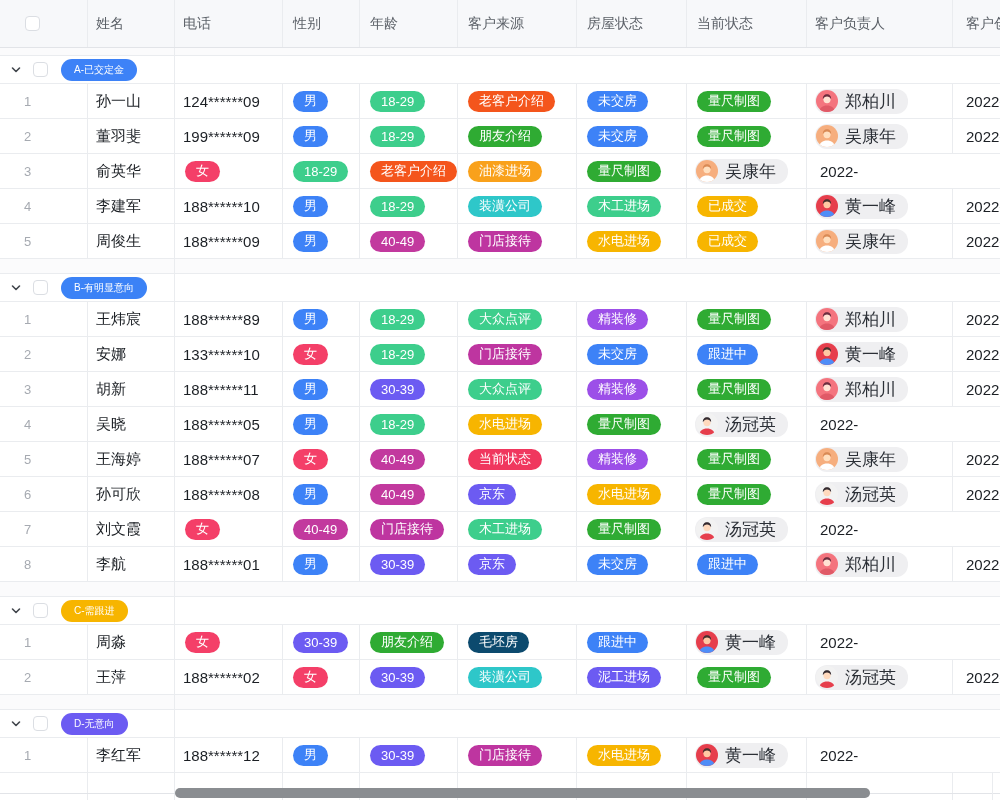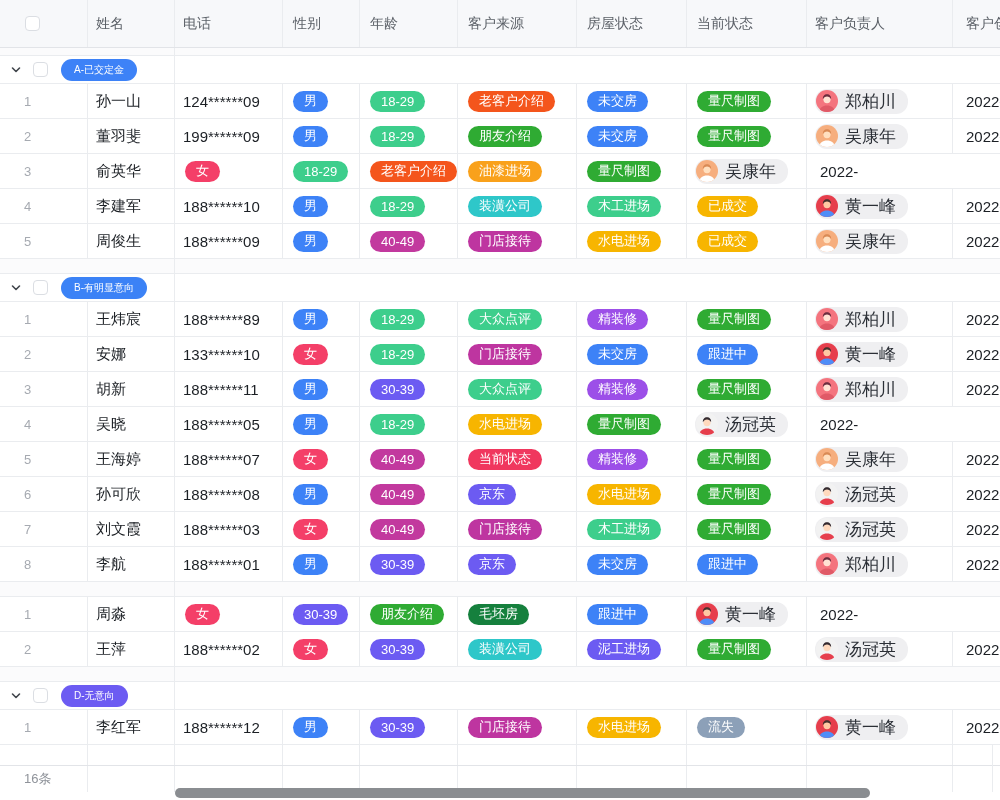--- a/index.html
+++ b/index.html
@@ -431,21 +431,20 @@
                 <path d="M3.4 22 c0-4 3.2-6.4 7.6-6.4 s7.6 2.4 7.6 6.4z" fill="#E63E4C"></path>
               </svg></span>
             <span>汤冠英</span>
           </span>
         </div>
         <div class="cell c9 txt">2022-</div>
       </div>
       <div class="row data-row">
         <div class="cell c0 num">7</div>
         <div class="cell c1 txt">刘文霞</div>
-        <div class="cell c2 txt">188******03</div>
         <div class="cell c3">
           <span class="tag" style="background:#F43F68">女</span>
         </div>
         <div class="cell c4">
           <span class="tag" style="background:#C2399E">40-49</span>
         </div>
         <div class="cell c5">
           <span class="tag" style="background:#BE35A0">门店接待</span>
         </div>
         <div class="cell c6">
@@ -493,34 +492,43 @@
                 <circle cx="11" cy="9.6" r="3.6" fill="#FFE2D3"></circle>
                 <path d="M6.9 9.2 c-.3-3 1.5-5 4.1-5 s4.4 2 4.1 5 c-1-1.8-2-2.6-4.1-2.6 s-3.1.8-4.1 2.6z" fill="#6B2D3E"></path>
                 <path d="M3.4 22 c0-4 3.2-6.4 7.6-6.4 s7.6 2.4 7.6 6.4z" fill="#E05A67"></path>
               </svg></span>
             <span>郑柏川</span>
           </span>
         </div>
         <div class="cell c9 txt">2022-</div>
       </div>
       <div class="gap"></div>
+      <div class="group-row">
+        <span class="chev">
+          <svg width="12" height="12" viewBox="0 0 12 12">
+            <path d="M2.5 4 L6 7.5 L9.5 4" stroke="#41464C" stroke-width="1.6" fill="none" stroke-linecap="round" stroke-linejoin="round"></path>
+          </svg>
+        </span>
+        <span class="cb"></span>
+        <span class="gpill" style="background:#F7B500">C-需跟进</span>
+      </div>
       <div class="row data-row">
         <div class="cell c0 num">1</div>
         <div class="cell c1 txt">周淼</div>
         <div class="cell c3">
           <span class="tag" style="background:#F43F68">女</span>
         </div>
         <div class="cell c4">
           <span class="tag" style="background:#6C5BF2">30-39</span>
         </div>
         <div class="cell c5">
           <span class="tag" style="background:#2FAB33">朋友介绍</span>
         </div>
         <div class="cell c6">
-          <span class="tag" style="background:#15803d">毛坯房</span>
+          <span class="tag" style="background:#0c4a6e">毛坯房</span>
         </div>
         <div class="cell c7">
           <span class="tag" style="background:#3D82F7">跟进中</span>
         </div>
         <div class="cell c8">
           <span class="owner">
             <span class="avatar"><svg width="22" height="22" viewBox="0 0 22 22">
                 <rect width="22" height="22" fill="#E63E4C"></rect>
                 <circle cx="11" cy="9.6" r="3.6" fill="#FFC9A3"></circle>
                 <path d="M6.9 9.2 c-.3-3 1.5-5 4.1-5 s4.4 2 4.1 5 c-1-1.8-2-2.6-4.1-2.6 s-3.1.8-4.1 2.6z" fill="#45322E"></path>
@@ -581,23 +589,20 @@
           <span class="tag" style="background:#3D82F7">男</span>
         </div>
         <div class="cell c4">
           <span class="tag" style="background:#6C5BF2">30-39</span>
         </div>
         <div class="cell c5">
           <span class="tag" style="background:#BE35A0">门店接待</span>
         </div>
         <div class="cell c6">
           <span class="tag" style="background:#F7B500">水电进场</span>
-        </div>
-        <div class="cell c7">
-          <span class="tag" style="background:#8CA0B8">流失</span>
         </div>
         <div class="cell c8">
           <span class="owner">
             <span class="avatar"><svg width="22" height="22" viewBox="0 0 22 22">
                 <rect width="22" height="22" fill="#E63E4C"></rect>
                 <circle cx="11" cy="9.6" r="3.6" fill="#FFC9A3"></circle>
                 <path d="M6.9 9.2 c-.3-3 1.5-5 4.1-5 s4.4 2 4.1 5 c-1-1.8-2-2.6-4.1-2.6 s-3.1.8-4.1 2.6z" fill="#45322E"></path>
                 <path d="M3.4 22 c0-4 3.2-6.4 7.6-6.4 s7.6 2.4 7.6 6.4z" fill="#4F8DF7"></path>
               </svg></span>
             <span>黄一峰</span>

